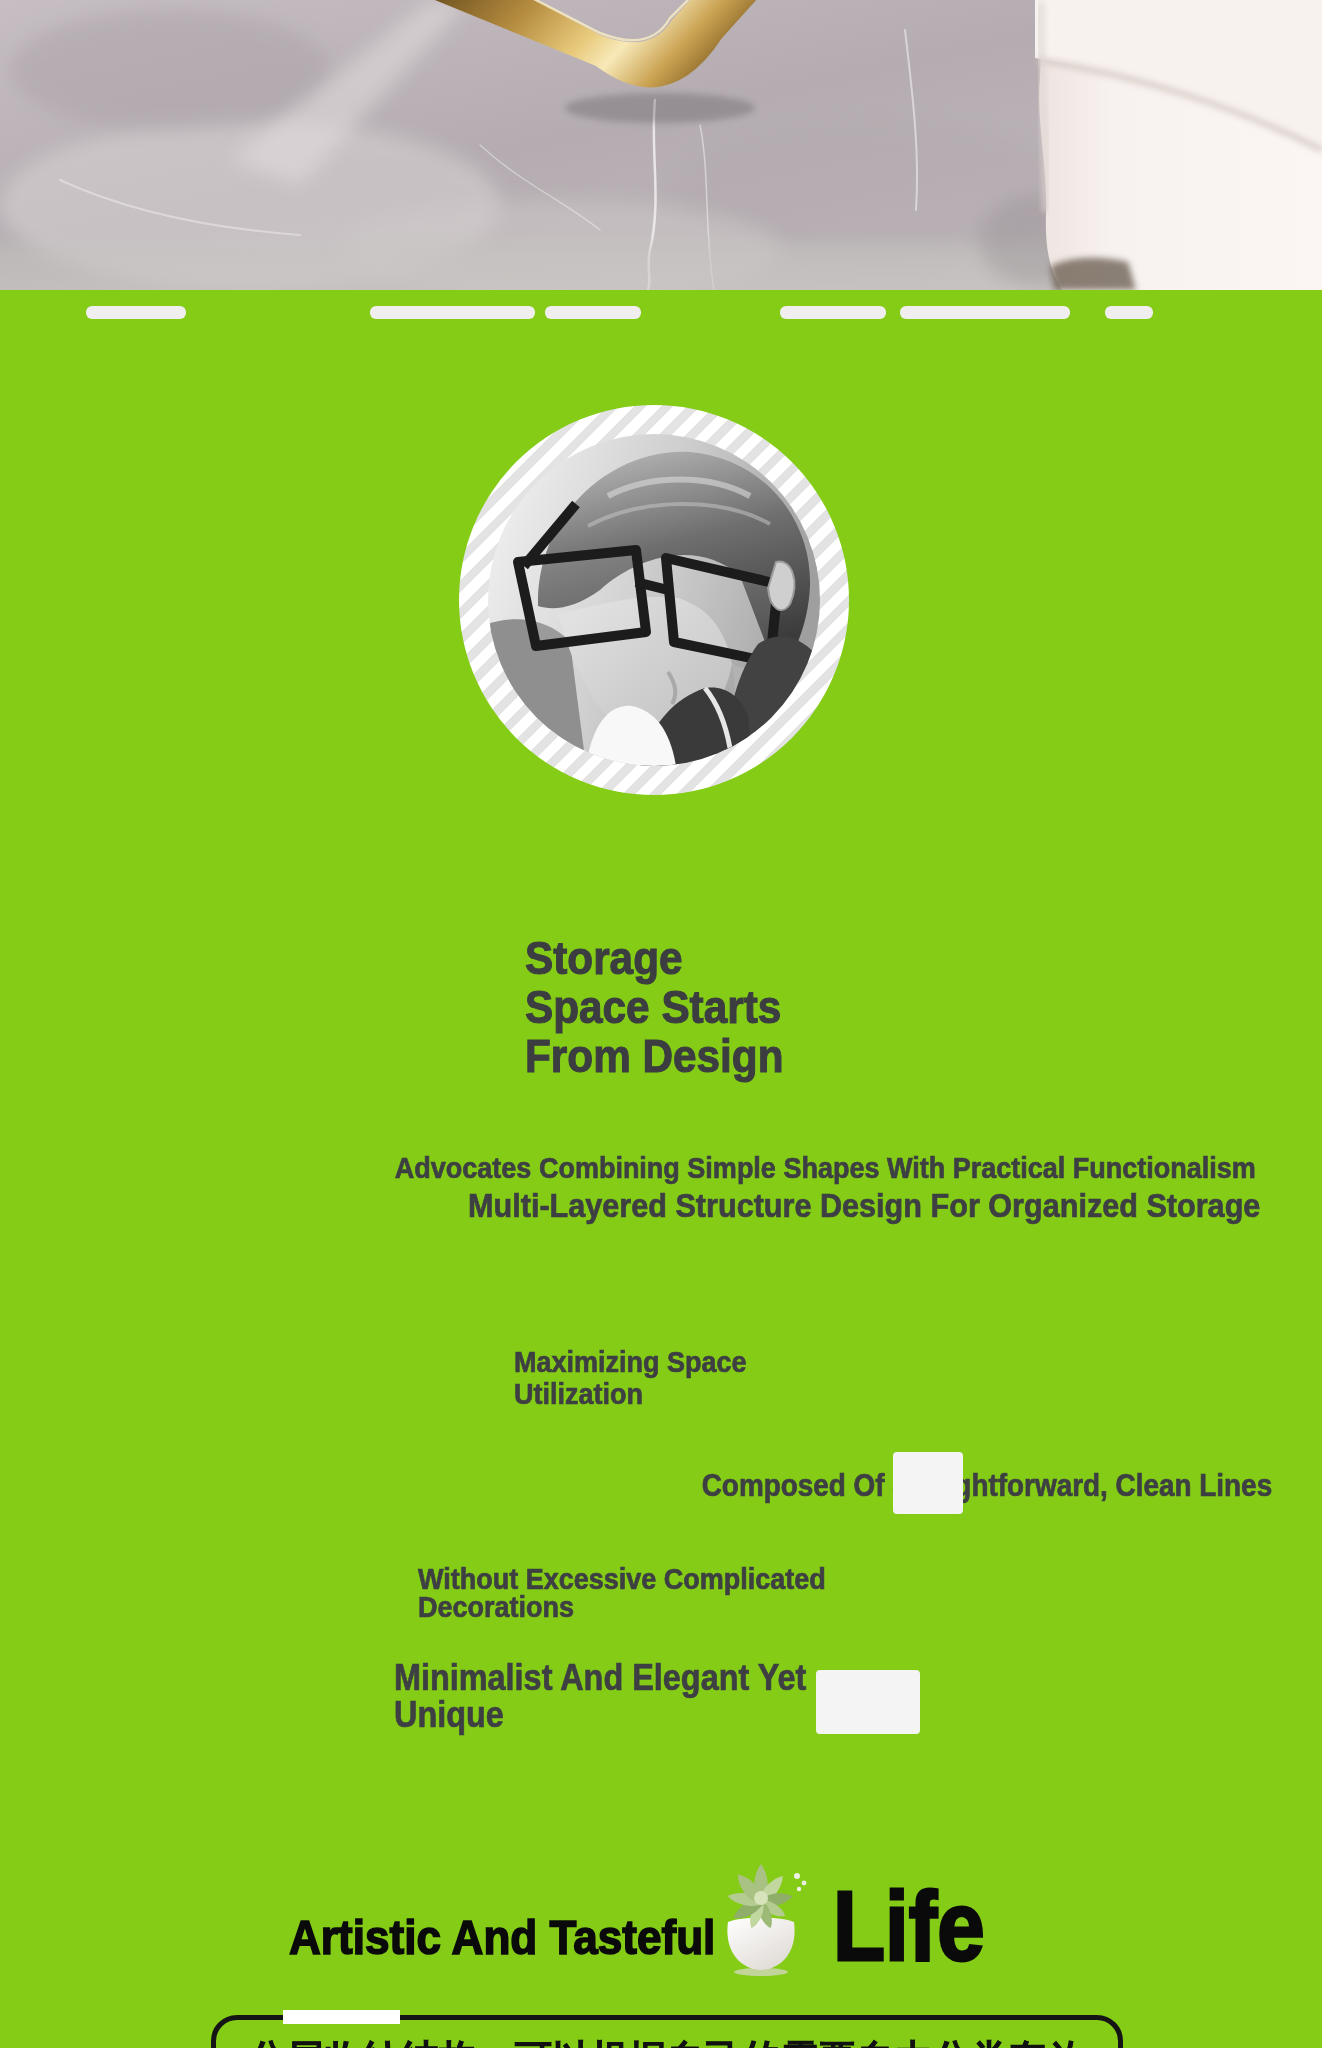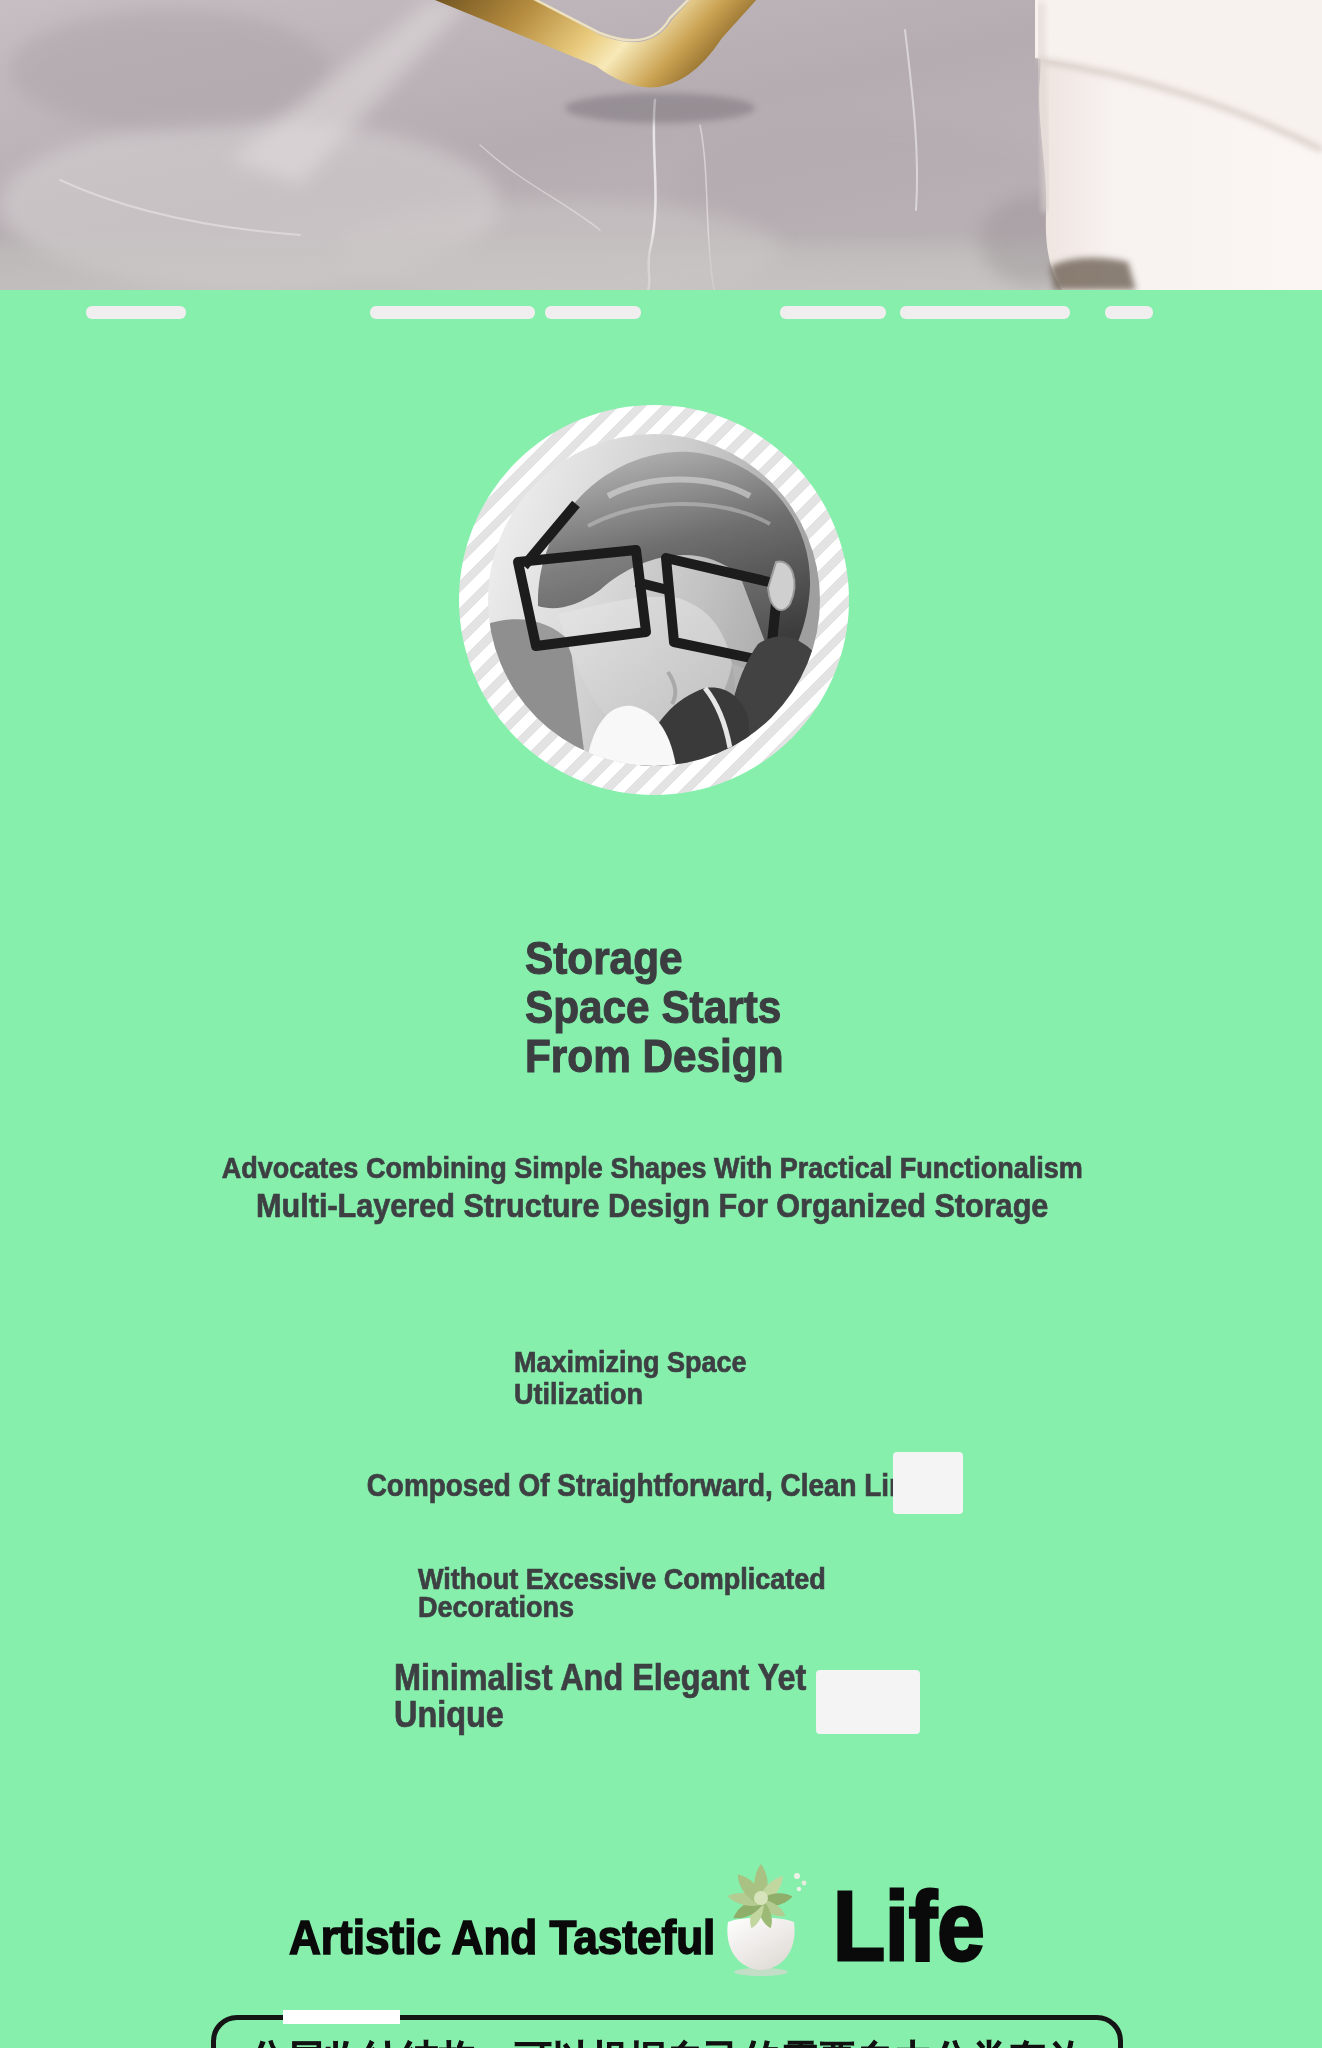--- a/index.html
+++ b/index.html
@@ -1,22 +1,22 @@
 <!DOCTYPE html>
 <html><head>
 <meta charset="utf-8">
 <style>
   html,body{margin:0;padding:0;background:#ffffff;}
-  .page{position:relative;width:1322px;height:2048px;overflow:hidden;background:#86efac;
+  .page{position:relative;width:1322px;height:2048px;overflow:hidden;background:#84cc16;
         font-family:"Liberation Sans","DejaVu Sans",sans-serif;}
   .abs{position:absolute;}
   .cond{display:inline-block;transform:scaleX(0.9);transform-origin:left center;white-space:pre;}
   .cond-c{display:inline-block;transform:scaleX(0.9);transform-origin:center center;white-space:pre;}
   .stmt{font-weight:bold;color:#3d3f43;-webkit-text-stroke:0.7px #3d3f43;}
-  .center-wrap{left:0;width:1304px;text-align:center;}
+  .center-wrap{left:0;width:1304px;text-align:right;}
   .heading{left:525px;top:933px;font-size:47px;line-height:49px;font-weight:bold;
            color:#3b3d41;-webkit-text-stroke:1.1px #3b3d41;}
   .ghost{position:absolute;height:13px;border-radius:6px;background:#f1eef0;}
   .faint{position:absolute;background:#f5f4f4;border-radius:4px;}
   .avatar-ring{left:459px;top:405px;width:390px;height:390px;border-radius:50%;
     background:repeating-linear-gradient(-45deg,#e3e3e3 0 9px,#ffffff 9px 19px);}
   .avatar-photo{left:29px;top:29px;width:332px;height:332px;border-radius:50%;overflow:hidden;}
   .tag-prefix{left:289px;top:1909px;font-size:49px;font-weight:bold;color:#0a0a0a;
               -webkit-text-stroke:1.6px #0a0a0a;}
   .tag-life{left:820px;top:1877px;font-size:98px;font-weight:bold;color:#0a0a0a;

